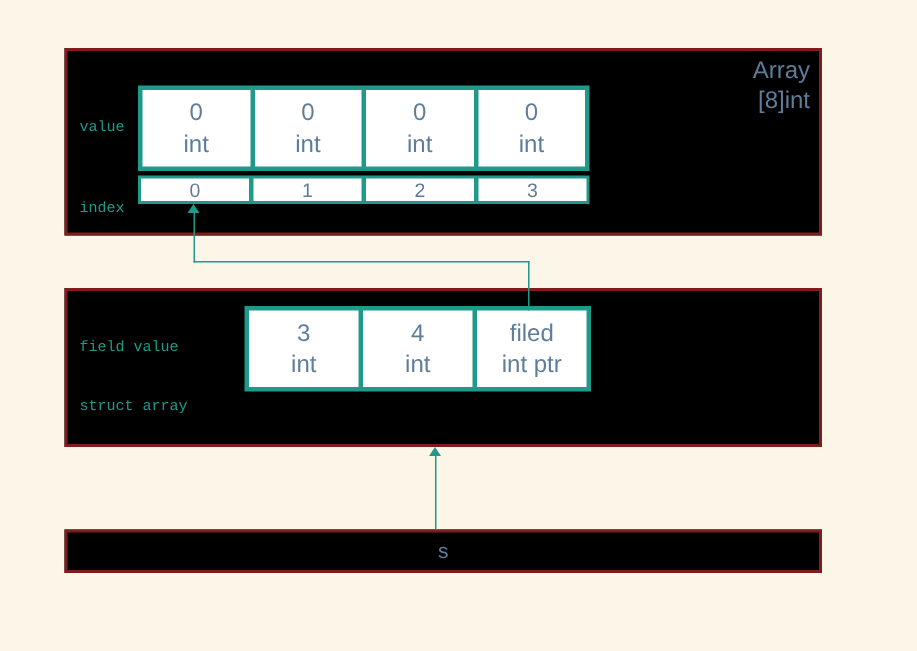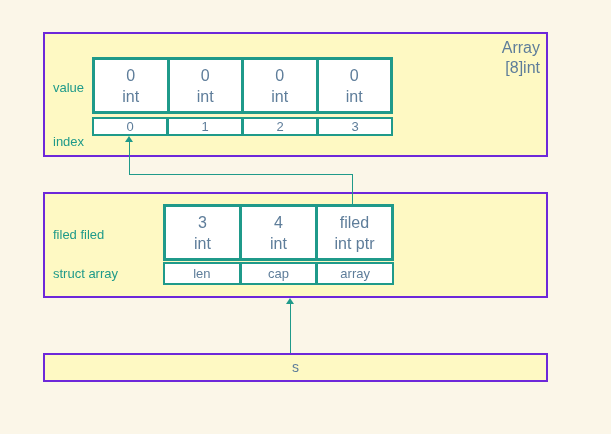--- a/index.html
+++ b/index.html
@@ -8,38 +8,38 @@
     font-family:"Liberation Sans", sans-serif;
   }
   .canvas{
     position:relative;
     width:611px;height:434px;
     background:#fbf6e8;
     overflow:hidden;
   }
   .box{
     position:absolute;
-    background:#fef9c3;
-    border:2px solid #6d28d9;
+    background:#000000;
+    border:2px solid #7f1d1d;
   }
   .box-title{
     position:absolute;
     right:6px;top:4px;
     text-align:right;
     color:#5e7d9a;
     font-size:16px;
     line-height:20px;
     white-space:nowrap;
   }
   .row-label{
     position:absolute;
     left:8px;
     color:#1f9a8a;
-    font-family:Liberation Sans, sans-serif;
-    font-size:13px;
+    font-family:Liberation Mono, monospace;
+    font-size:10px;
     white-space:nowrap;
   }
   .cell-grid{
     position:absolute;
     display:flex;
     background:#1f9a8a;
     box-sizing:border-box;
   }
   .cell-grid .cell{
     flex:1;
@@ -117,43 +117,38 @@
     </div>
   </div>
 
   <div class="arrowhead-up" style="left:125px;top:136px;"></div>
   <div class="conn" style="left:129px;top:141px;width:1px;height:34px;"></div>
   <div class="conn" style="left:129px;top:174px;width:224px;height:1px;"></div>
   <div class="conn" style="left:352px;top:174px;width:1px;height:33px;"></div>
 
   <div class="box" style="left:43px;top:192px;width:501px;height:102px;">
 
-    <div class="row-label" style="top:33px;">filed filed</div>
+    <div class="row-label" style="top:33px;">field value</div>
     <div class="row-label" style="top:72px;">struct array</div>
 
     <div class="cell-grid value-grid" style="left:118px;top:10px;width:231px;height:57px;">
       <div class="cell">
         <div>3</div>
         <div>int</div>
       </div>
       <div class="cell">
         <div>4</div>
         <div>int</div>
       </div>
       <div class="cell">
         <div>filed</div>
         <div>int ptr</div>
       </div>
     </div>
 
-    <div class="cell-grid thin-grid" style="left:118px;top:68px;width:231px;height:23px;">
-      <div class="cell">len</div>
-      <div class="cell">cap</div>
-      <div class="cell">array</div>
-    </div>
   </div>
 
   <div class="arrowhead-up" style="left:286px;top:298px;"></div>
   <div class="conn" style="left:290px;top:303px;width:1px;height:50px;"></div>
 
   <div class="box" style="left:43px;top:353px;width:501px;height:25px;">
     <div class="s-text">s</div>
   </div>
 
 </div>

